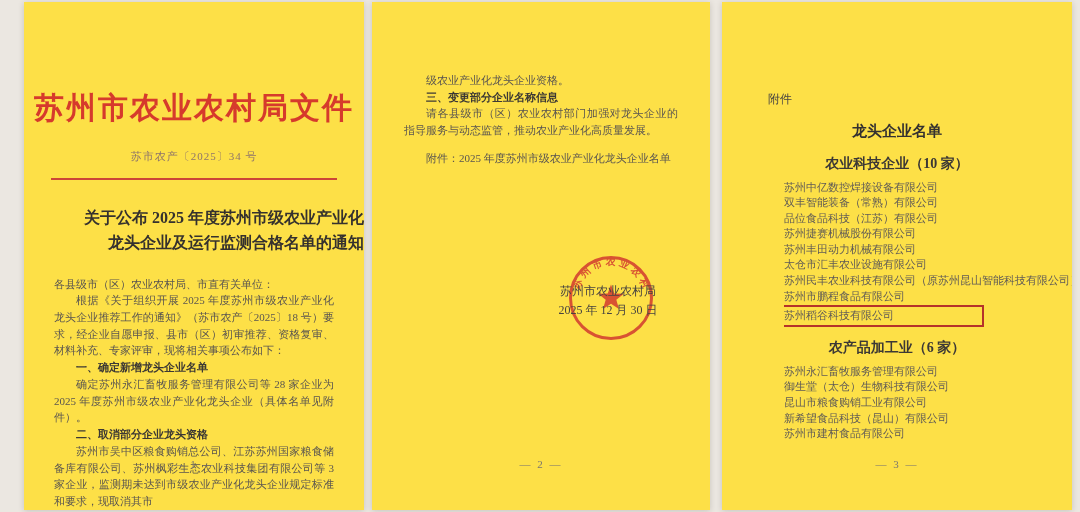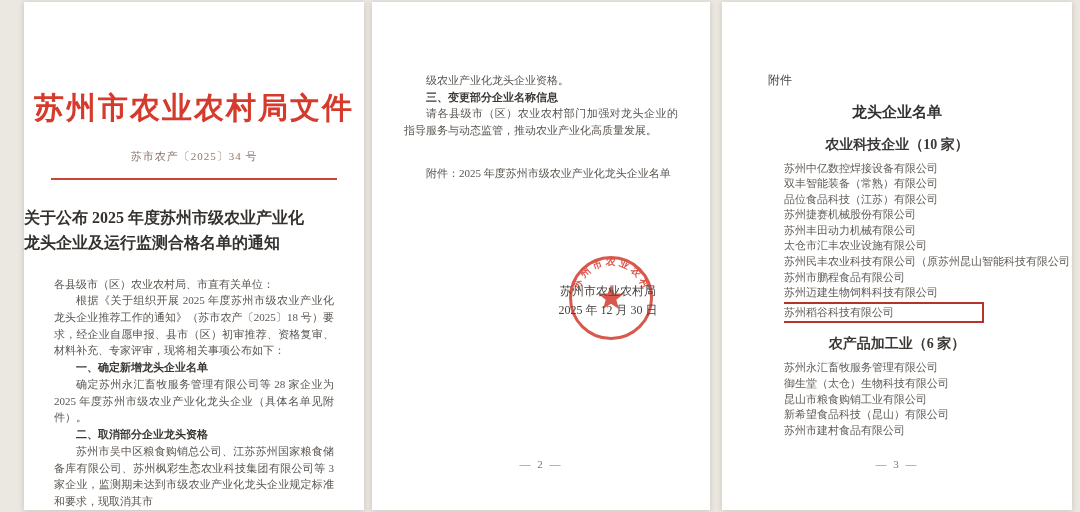--- a/index.html
+++ b/index.html
@@ -1,51 +1,51 @@
 <!DOCTYPE html>
 <html><head>
 <meta charset="utf-8">
 <style>
   html,body{margin:0;padding:0;}
   .canvas{position:relative;width:1080px;height:512px;background:#ebe7e1;overflow:hidden;
           font-family:"Liberation Serif","DejaVu Serif",serif;}
-  .page{position:absolute;top:2px;height:508px;background:#ffffff;
+  .page{position:absolute;top:2px;height:508px;background:#fde047;
         box-shadow:0 1px 6px rgba(60,50,40,.20);}
   #page1{left:8px;width:340px;margin-left:16px;}
   #page2{left:372px;width:338px;}
   #page3{left:722px;width:350px;}
 
   
   .p1-header{margin:86px 0 0;text-align:center;color:#d63a2c;font-size:30px;
              font-weight:900;letter-spacing:2px;}
   .p1-docno{margin-top:20px;text-align:center;color:#8f756a;font-size:11px;letter-spacing:1px;}
   .p1-rule{margin:14px auto 0;width:84%;height:2px;background:#cc4537;}
-  .p1-title{margin-top:26px;text-align:left;font-size:16px;font-weight:bold;
+  .p1-title{margin-top:26px;text-align:right;font-size:16px;font-weight:bold;
             color:#35312e;line-height:1.55;}
   .body{margin-top:20px;padding:0 30px;font-size:11px;line-height:1.52;color:#5a5550;
         text-align:justify;}
   .body p{margin:0;text-indent:2em;}
   .body p.salutation{text-indent:0;}
   .body p.bold-h{font-weight:bold;color:#3c3834;}
   .footer{position:absolute;bottom:40px;left:0;width:100%;text-align:center;
           font-size:11px;color:#7a766f;letter-spacing:2px;}
 
   
   .p2-body{padding:70px 32px 0;font-size:11px;line-height:1.52;color:#5a5550;text-align:justify;}
   .p2-body p{margin:0;text-indent:2em;}
   .p2-body p.bold-h{font-weight:bold;color:#3c3834;}
-  .p2-body p.attachment{margin-top:26px;}
+  .p2-body p.attachment{margin-top:11px;}
   .seal{position:absolute;left:191px;top:248px;width:96px;height:96px;opacity:.85;z-index:1;}
   .sig{position:absolute;left:151px;width:170px;text-align:center;font-size:12px;
        color:#474340;z-index:2;}
   .sig-issuer{top:281px;}
   .sig-date{top:300px;}
 
   
-  .p3-label{padding-top:70px;margin-left:46px;font-size:12px;color:#4a4642;}
+  .p3-label{padding-top:89px;margin-left:46px;font-size:12px;color:#4a4642;}
   .p3-title{text-align:center;font-weight:bold;font-size:15px;line-height:1.5;
             margin-top:12px;color:#343130;}
   .group-h{text-align:center;font-weight:bold;font-size:14px;margin-top:12px;color:#3c3835;}
   .colist{margin:7px 0 0 62px;font-size:11px;line-height:15.6px;color:#605b56;}
   .co{white-space:nowrap;overflow:hidden;}
   .redbox{display:inline-block;border:2px solid #b5332a;padding:1px 8px 1px 6px;
           min-width:190px;margin-left:-8px;margin-top:1px;}
 </style>
 </head>
 <body>
@@ -104,21 +104,20 @@
     <div class="group-h">农业科技企业（10 家）</div>
     <div class="colist">
       <div class="co">苏州中亿数控焊接设备有限公司</div>
       <div class="co">双丰智能装备（常熟）有限公司</div>
       <div class="co">品位食品科技（江苏）有限公司</div>
       <div class="co">苏州捷赛机械股份有限公司</div>
       <div class="co">苏州丰田动力机械有限公司</div>
       <div class="co">太仓市汇丰农业设施有限公司</div>
       <div class="co">苏州民丰农业科技有限公司（原苏州昆山智能科技有限公司）</div>
       <div class="co">苏州市鹏程食品有限公司</div>
-      <div class="co">苏州迈建生物饲料科技有限公司</div>
       <div class="co">
         <span class="redbox">
           <span>苏州稻谷科技有限公司</span>
         </span>
       </div>
     </div>
 
     <div class="group-h">农产品加工业（6 家）</div>
     <div class="colist">
       <div class="co">苏州永汇畜牧服务管理有限公司</div>

